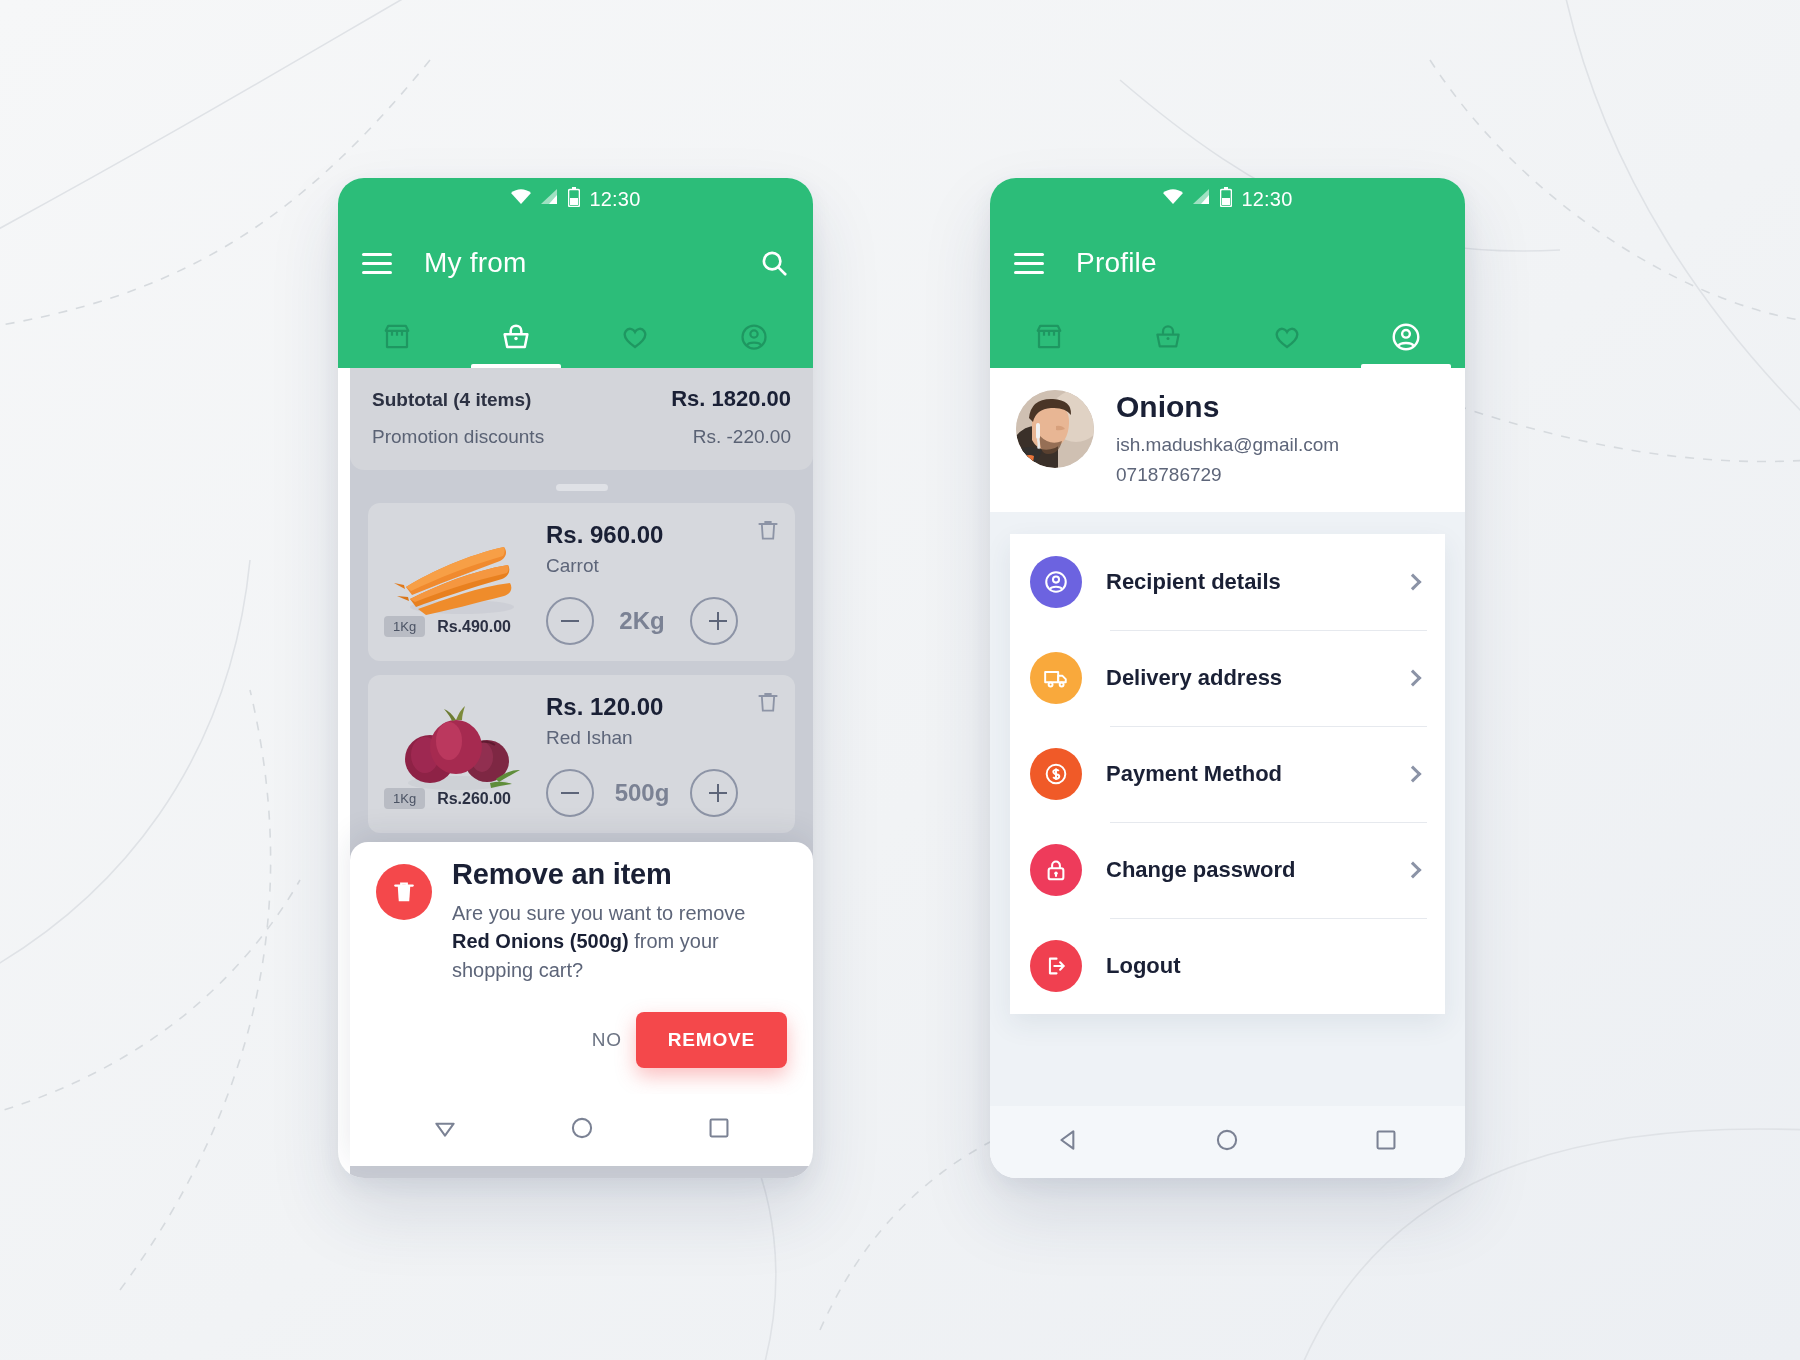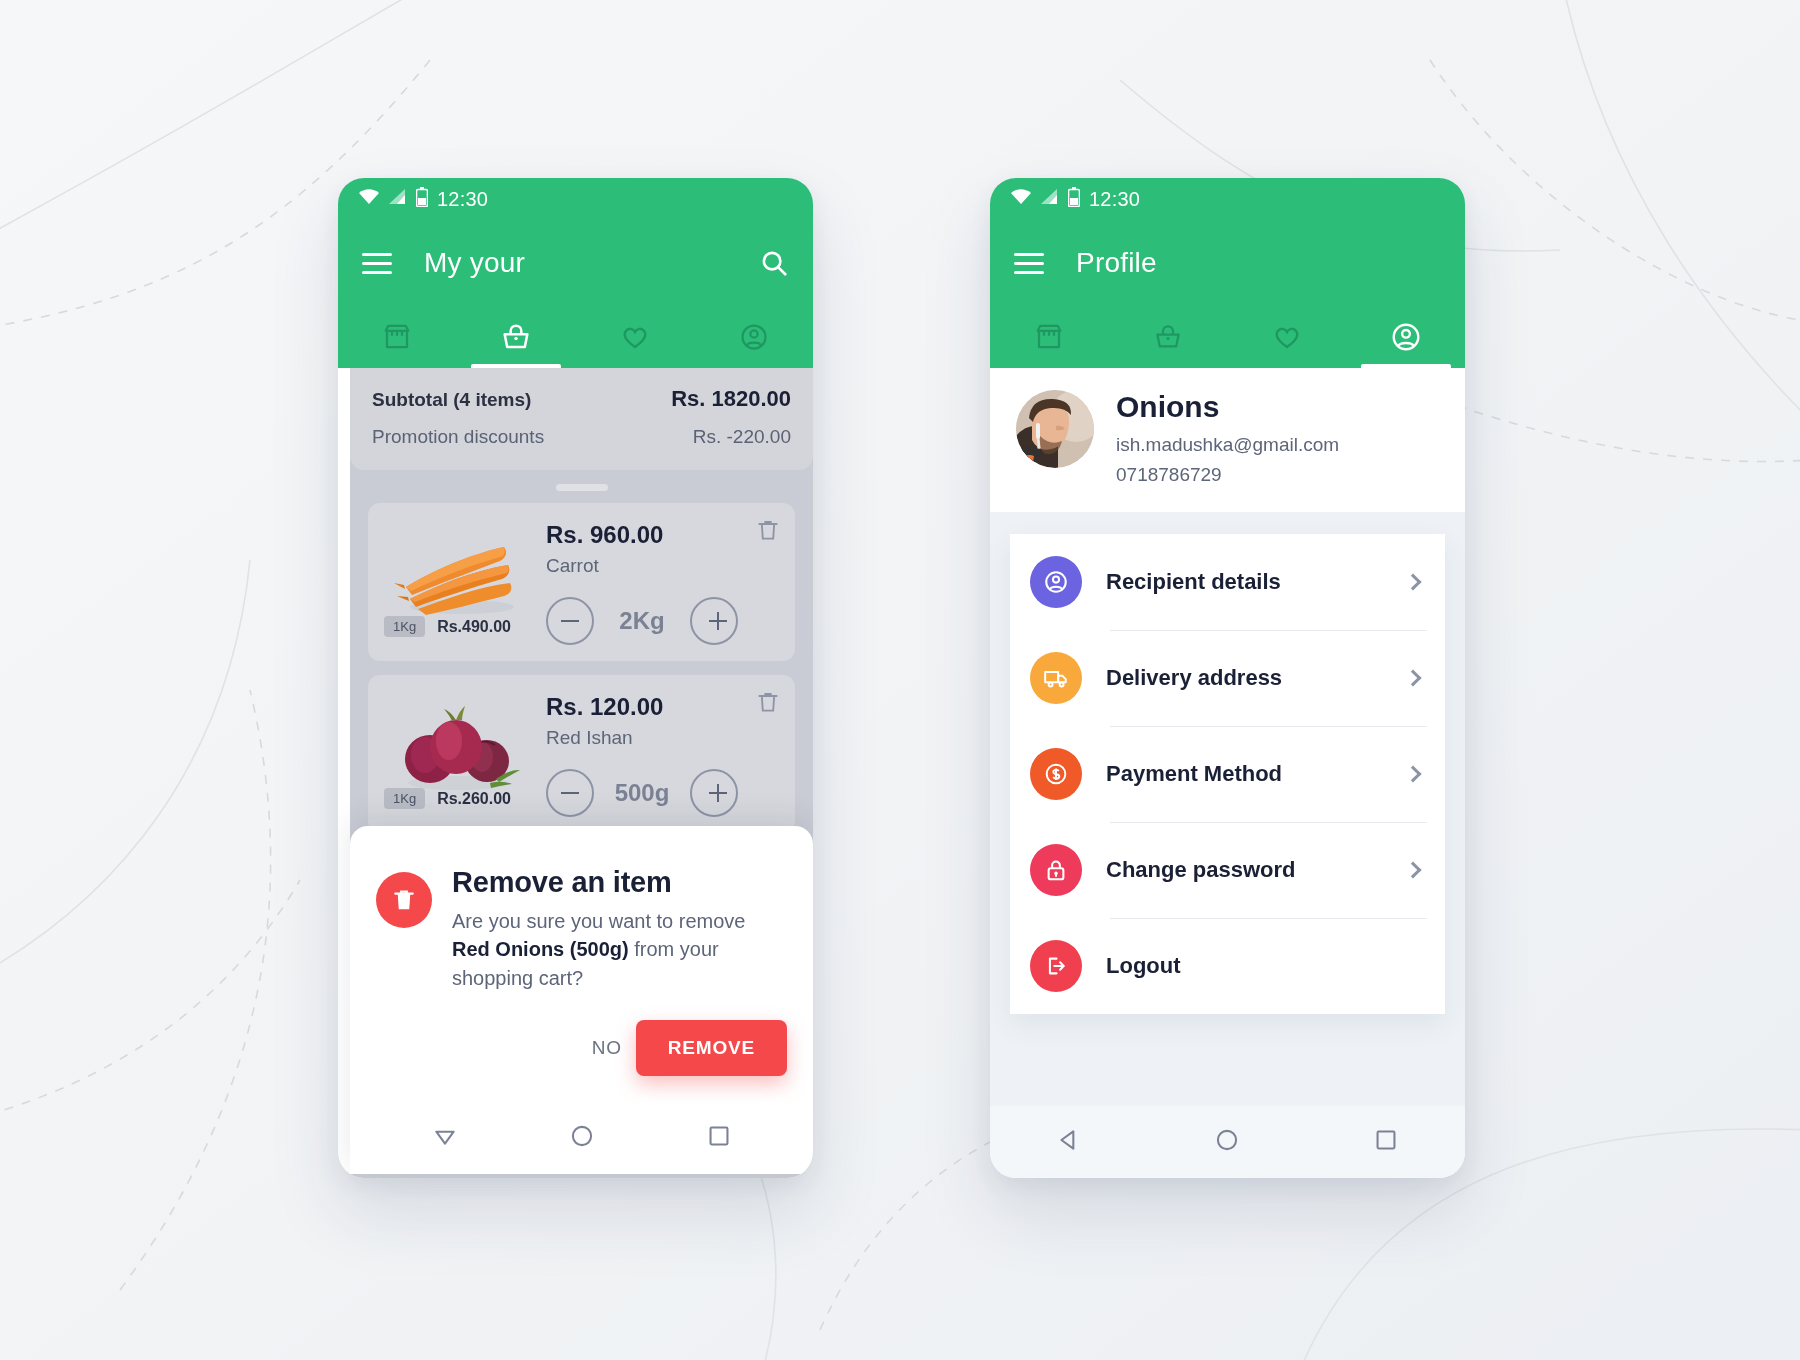--- a/index.html
+++ b/index.html
@@ -26,21 +26,21 @@
     background: #ffffff;
   }
   #phone-cart   { left: 338px; top: 178px;
     box-shadow: 0 34px 70px rgba(40,55,90,.13), 0 8px 22px rgba(40,55,90,.07); }
   #phone-profile{ left: 990px; top: 178px;
     box-shadow: 0 34px 70px rgba(40,55,90,.13), 0 8px 22px rgba(40,55,90,.07); }
 
   
   .statusbar {
     height: 42px; background: #2cbd79;
-    display: flex; align-items: center; justify-content: flex-start;
+    display: flex; align-items: center; justify-content: center;
     padding: 0 20px; gap: 9px;
     color: #fff;
   }
   .statusbar .clock { font-size: 20px; letter-spacing: .2px; }
 
   
   .appbar {
     background: #2cbd79; height: 86px;
     display: flex; align-items: center; padding: 0 24px;
   }
@@ -124,23 +124,23 @@
     border: 2px solid #8d94a6; display: flex; align-items: center; justify-content: center;
     cursor: pointer;
   }
   .qty-btn span { display: block; width: 18px; height: 2px; background: #5d6579; }
   .qty-btn.plus span:last-child { width: 2px; height: 18px; margin-left: -10px; }
   .qty-val { font-size: 24px; color: #6b7competition; }
   .qty-val { font-size: 24px; color: #7b8294; font-weight: bold; min-width: 64px; text-align: center; }
 
   
   .dialog {
-    position: absolute; left: 0; right: 0; bottom: 4px;
+    position: absolute; left: 0; right: 0; bottom: 12px;
     background: #fff; border-radius: 18px 18px 0 0;
-    padding: 40px 26px 0;
+    padding: 16px 26px 0;
     box-shadow: 0 -8px 30px rgba(30,40,70,.10);
     z-index: 5;
   }
   .dialog-top { display: flex; gap: 20px; }
   .dialog-icon {
     width: 56px; height: 56px; border-radius: 50%; background: #f4484b;
     flex: none; display: flex; align-items: center; justify-content: center;
     margin-top: 6px;
   }
   .dialog-title { font-size: 29px; font-weight: bold; color: #1a2035; letter-spacing: -.2px; }
@@ -266,21 +266,21 @@
     </span>
     <span class="clock">12:30</span>
   </div>
 
   <div class="appbar">
     <div class="hamburger">
         <i></i>
         <i></i>
         <i></i>
       </div>
-    <div class="appbar-title">My your</div>
+    <div class="appbar-title">My from</div>
     <span class="search-icon">
       <svg width="30" height="30" viewBox="0 0 24 24" fill="none" stroke="#fff" stroke-width="2.1" stroke-linecap="round">
           <circle cx="10.5" cy="10.5" r="6.6"></circle>
           <line x1="15.5" y1="15.5" x2="21" y2="21"></line>
         </svg>
     </span>
   </div>
 
   <div class="tabs">
     <div class="tab">

